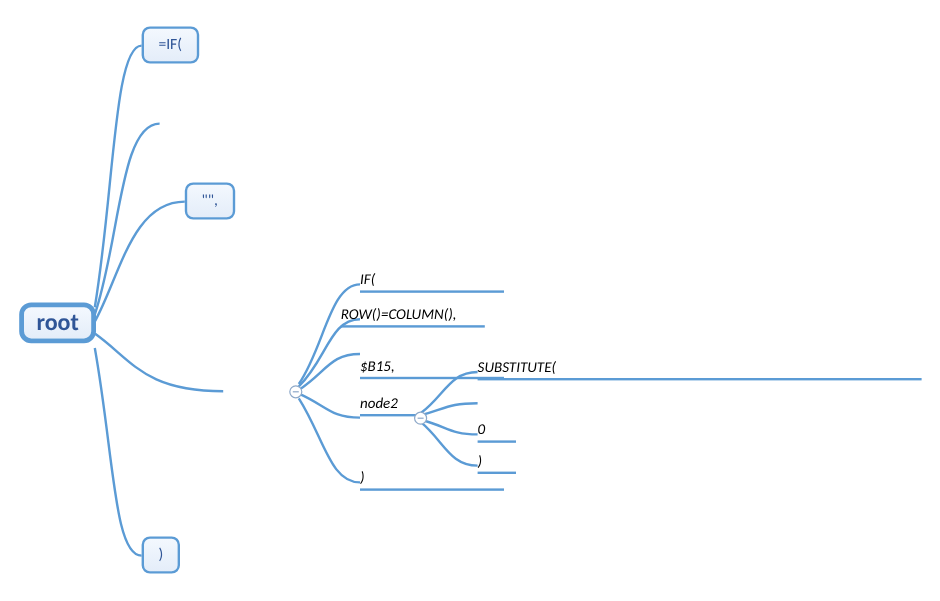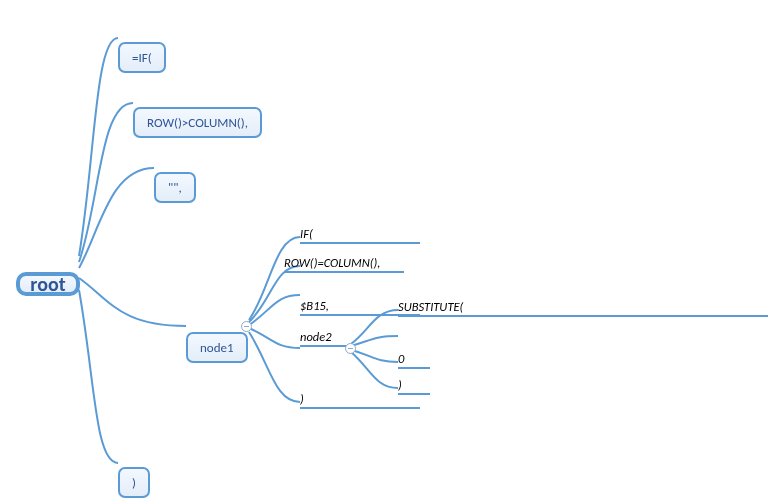--- a/index.html
+++ b/index.html
@@ -30,21 +30,20 @@
     border-radius: 7px;
     background: #eaf1fb;
     background: linear-gradient(#f3f8fe, #e4edf9);
     padding: 6px 12px;
     color: #2f5597;
     white-space: nowrap;
     box-sizing: border-box;
     display: flex;
     align-items: center;
     justify-content: center;
-    margin-top: 20px;
   }
   .root {
     border-width: 4px;
     border-radius: 10px;
     font-weight: bold;
     font-size: 20px;
     color: #2f5597;
   }
   .leaf {
     position: absolute;
@@ -110,39 +109,33 @@
     <path d="M 351 344  C 370 330, 375 310, 398 310"></path>
 
     <path d="M 351 346  C 372 340, 375 336, 398 336"></path>
 
     <path d="M 351 350  C 372 355, 375 362, 398 362"></path>
 
     <path d="M 351 352  C 370 368, 375 388, 398 388"></path>
   </g>
 </svg>
 
-<div class="box root" style="left:16px; top:252px; width:64px; height:24px;">
+<div class="box root" style="left:16px; top:252px; width:64px; height:34px;">
   <span>root</span>
 </div>
 
 <div class="box" style="left:118px; top:22px;">
   <span>=IF(</span>
 </div>
 
-<div class="box" style="left:133px; top:87px;">
-  <span>ROW()&gt;COLUMN(),</span>
-</div>
 
 <div class="box" style="left:154px; top:152px;">
   <span>"",</span>
 </div>
 
-<div class="box" style="left:186px; top:312px;">
-  <span>node1</span>
-</div>
 
 <div class="toggle" style="left:241px; top:321px;"></div>
 
 <div class="box" style="left:118px; top:447px;">
   <span>)</span>
 </div>
 
 <div class="leaf" style="left:300px; top:226px;">
   <span>IF(</span>
   <span class="uline" style="width:120px;"></span>

